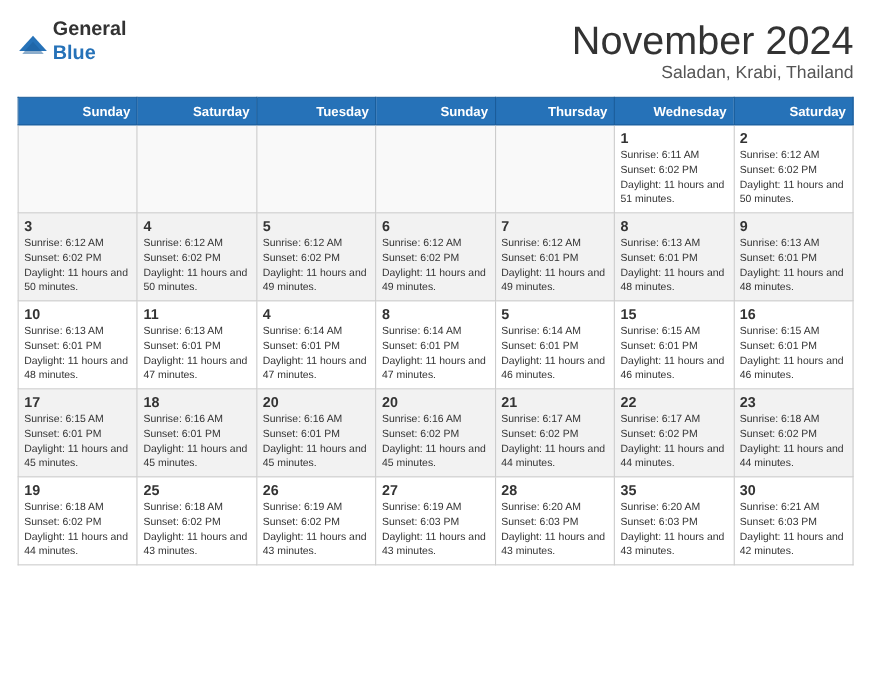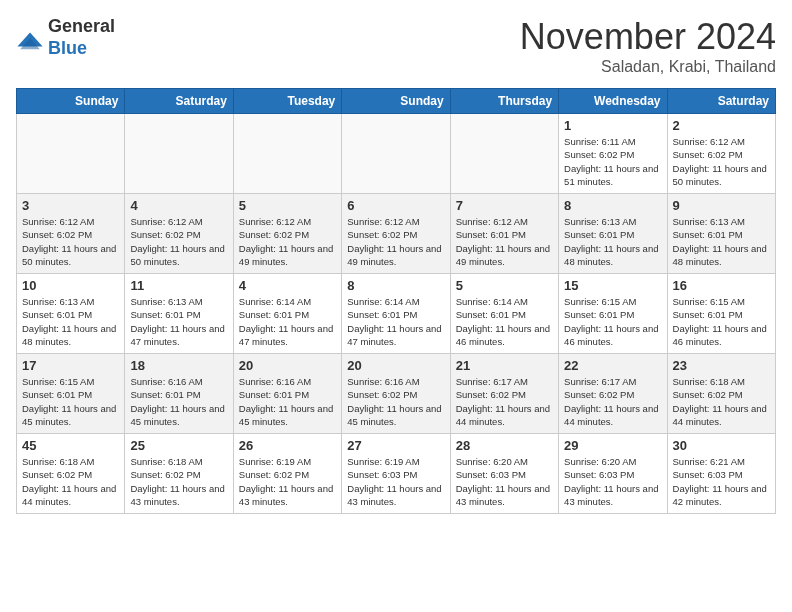--- a/index.html
+++ b/index.html
@@ -265,21 +265,21 @@
         </td>
         <td class="alt-row">
           <span class="day-num">23</span>
           <div class="day-info" style="white-space: pre-line;">Sunrise: 6:18 AM
 Sunset: 6:02 PM
 Daylight: 11 hours and 44 minutes.</div>
         </td>
       </tr>
       <tr>
         <td>
-          <span class="day-num">45</span>
+          <span class="day-num">19</span>
           <div class="day-info" style="white-space: pre-line;">Sunrise: 6:18 AM
 Sunset: 6:02 PM
 Daylight: 11 hours and 44 minutes.</div>
         </td>
         <td>
           <span class="day-num">25</span>
           <div class="day-info" style="white-space: pre-line;">Sunrise: 6:18 AM
 Sunset: 6:02 PM
 Daylight: 11 hours and 43 minutes.</div>
         </td>
@@ -295,21 +295,21 @@
 Sunset: 6:03 PM
 Daylight: 11 hours and 43 minutes.</div>
         </td>
         <td>
           <span class="day-num">28</span>
           <div class="day-info" style="white-space: pre-line;">Sunrise: 6:20 AM
 Sunset: 6:03 PM
 Daylight: 11 hours and 43 minutes.</div>
         </td>
         <td>
-          <span class="day-num">29</span>
+          <span class="day-num">35</span>
           <div class="day-info" style="white-space: pre-line;">Sunrise: 6:20 AM
 Sunset: 6:03 PM
 Daylight: 11 hours and 43 minutes.</div>
         </td>
         <td>
           <span class="day-num">30</span>
           <div class="day-info" style="white-space: pre-line;">Sunrise: 6:21 AM
 Sunset: 6:03 PM
 Daylight: 11 hours and 42 minutes.</div>
         </td>

